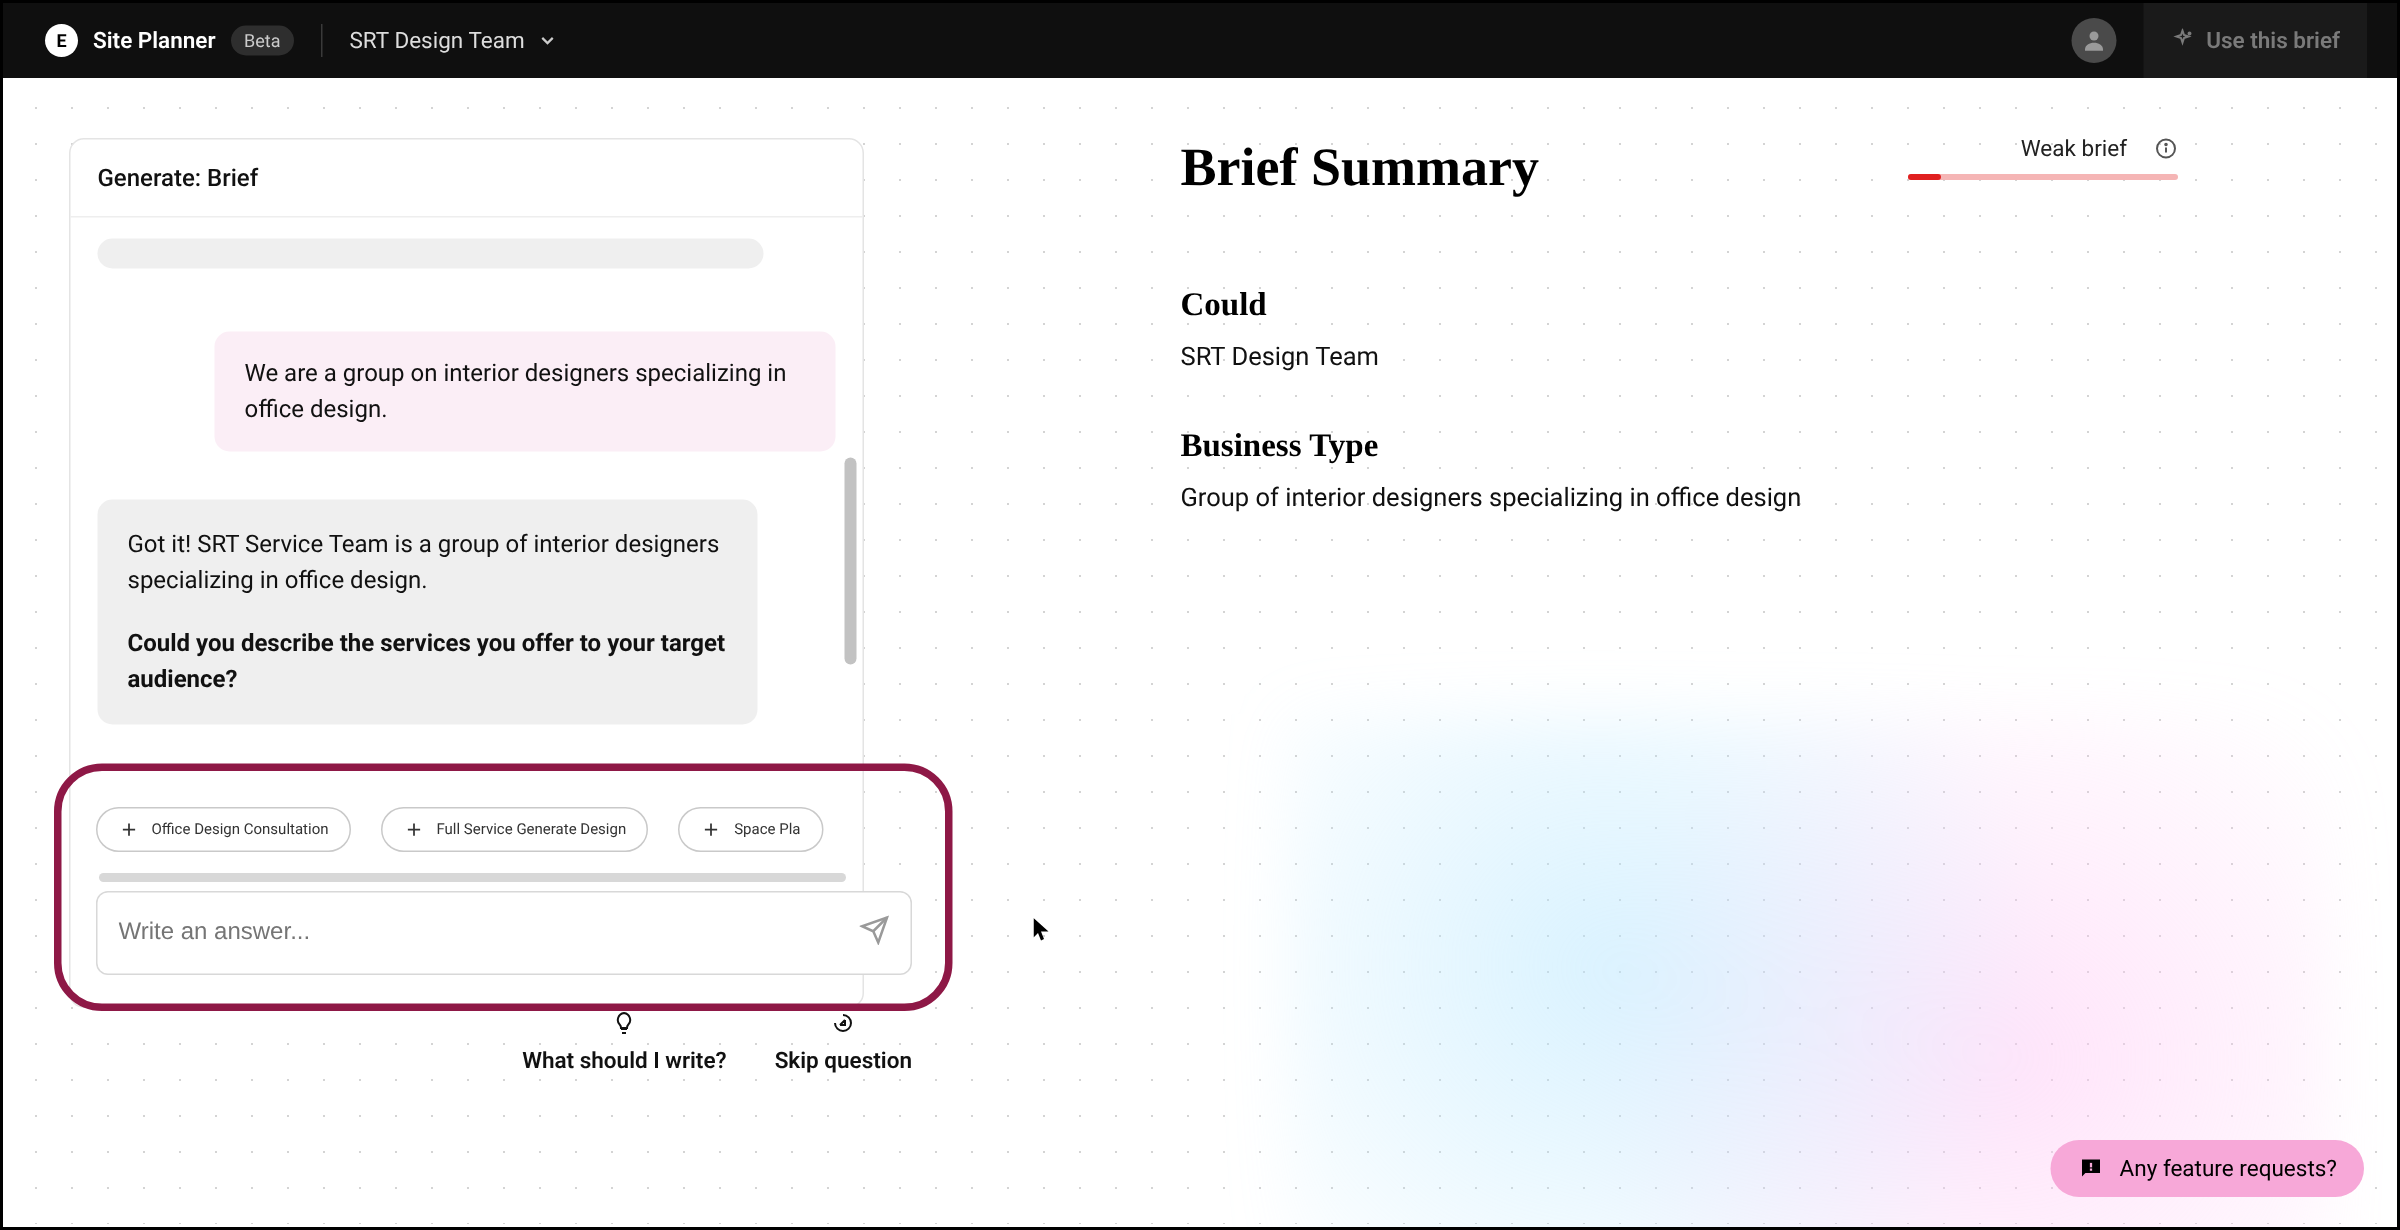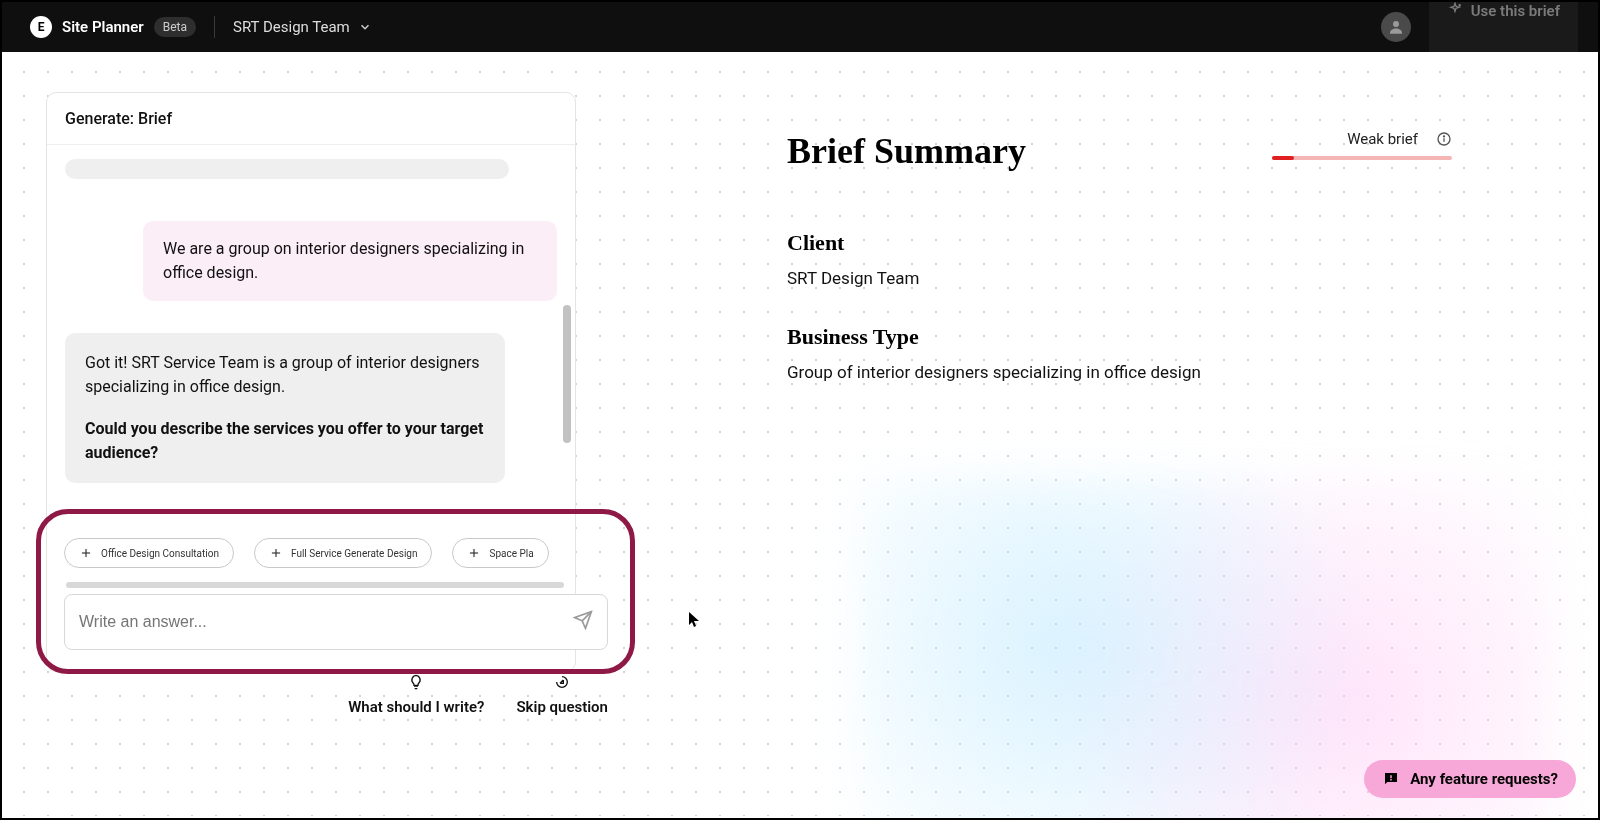--- a/index.html
+++ b/index.html
@@ -10,21 +10,21 @@
   .header {
     height: 50px; background: #0f0f0f; display: flex; align-items: center; padding: 0 20px 0 28px; color: #fff;
   }
   .logo-circle { width: 22px; height: 22px; border-radius: 50%; background: #fff; color: #000; display: flex; align-items: center; justify-content: center; font-weight: 700; font-size: 12px; margin-right: 10px; }
   .app-title { font-size: 15px; font-weight: 600; margin-right: 10px; }
   .beta-badge { background: #2e2e2e; color: #ccc; font-size: 12px; padding: 3px 9px; border-radius: 10px; margin-right: 18px; }
   .div-line { width: 1px; height: 22px; background: #3a3a3a; margin-right: 18px; }
   .team-select { display: flex; align-items: center; gap: 8px; font-size: 15px; color: #ddd; cursor: pointer; }
   .flex-spacer { flex: 1; }
   .avatar { width: 30px; height: 30px; border-radius: 50%; background: #4a4a4a; display: flex; align-items: center; justify-content: center; margin-right: 18px; }
-  .use-brief { display: flex; gap: 8px; color: #7a7a7a; font-size: 15px; font-weight: 600; padding: 0 18px; height: 50px; background: #1a1a1a; }
+  .use-brief { display: flex; align-items: center; gap: 8px; color: #7a7a7a; font-size: 15px; font-weight: 600; padding: 0 18px; height: 50px; background: #1a1a1a; }
 
   
   .main-area {
     position: absolute; top: 50px; left: 2px; right: 2px; bottom: 2px;
     background-color: #fff;
     background-image: radial-gradient(#d4d4d4 1px, transparent 1px);
     background-size: 24px 24px;
     background-position: 8px 8px;
   }
   .gradient-blob {
@@ -84,38 +84,38 @@
     background: #fff;
   }
   .answer-input input { flex: 1; border: none; outline: none; font-size: 16px; color: #3b82f6; background: transparent; }
   .answer-input .send { color: #888; cursor: pointer; }
 
   
   .helpers { position: absolute; left: 60px; top: 622px; width: 544px; display: flex; justify-content: flex-end; gap: 32px; font-size: 15px; color: #111; font-weight: 600; }
   .helpers .h-item { display: flex; align-items: center; gap: 8px; cursor: pointer; flex-direction: column; }
 
   
-  .summary { position: absolute; left: 783px; top: 38px; width: 665px; margin-top: 40px; }
+  .summary { position: absolute; left: 783px; top: 38px; width: 665px; }
   .summary-head { display: flex; align-items: flex-start; justify-content: space-between; }
   .summary-title { font-family: Georgia, 'Times New Roman', serif; font-size: 36px; font-weight: 800; color: #000; }
   .brief-meter { text-align: right; }
   .brief-meter .label-row { display: flex; align-items: center; gap: 18px; font-size: 15px; color: #222; justify-content: flex-end; }
   .meter-bar { margin-top: 8px; width: 180px; height: 4px; background: #f5b5b5; border-radius: 2px; position: relative; }
   .meter-bar .fill { position: absolute; left: 0; top: 0; height: 4px; width: 22px; background: #e02020; border-radius: 2px; }
 
   .sum-section { margin-top: 58px; }
   .sum-label { font-family: Georgia, serif; font-size: 22px; font-weight: 700; color: #000; margin-bottom: 12px; }
   .sum-value { font-size: 17px; color: #111; }
   .sum-section + .sum-section { margin-top: 36px; }
 
   
   .feedback-pill {
     position: absolute; right: 20px; bottom: 18px; background: #f7a8d8; color: #000;
     border-radius: 22px; padding: 10px 18px; display: flex; align-items: center; gap: 10px;
-    font-size: 15px; font-weight: 700; cursor: pointer;
+    font-size: 15px; font-weight: 400; cursor: pointer;
   }
 
   .cursor-arrow { position: absolute; left: 685px; top: 560px; font-size: 14px; color: #000; }
 </style>
 </head>
 <body>
 
 <div class="header">
   <div class="logo-circle">E</div>
   <div class="app-title">Site Planner</div>
@@ -225,21 +225,21 @@
               <circle cx="12" cy="8" r="0.8" fill="#555"></circle>
             </svg>
         </div>
         <div class="meter-bar">
             <div class="fill"></div>
           </div>
       </div>
     </div>
 
     <div class="sum-section">
-      <div class="sum-label">Client</div>
+      <div class="sum-label">Could</div>
       <div class="sum-value">SRT Design Team</div>
     </div>
     <div class="sum-section">
       <div class="sum-label">Business Type</div>
       <div class="sum-value">Group of interior designers specializing in office design</div>
     </div>
   </div>
 
   <div class="cursor-arrow">
     <svg width="12" height="16" viewBox="0 0 12 16">

